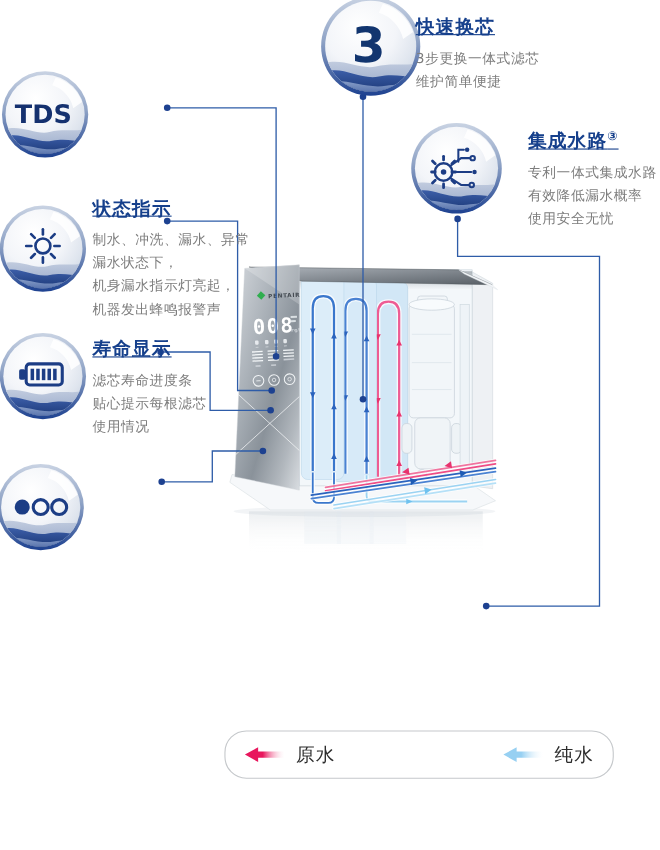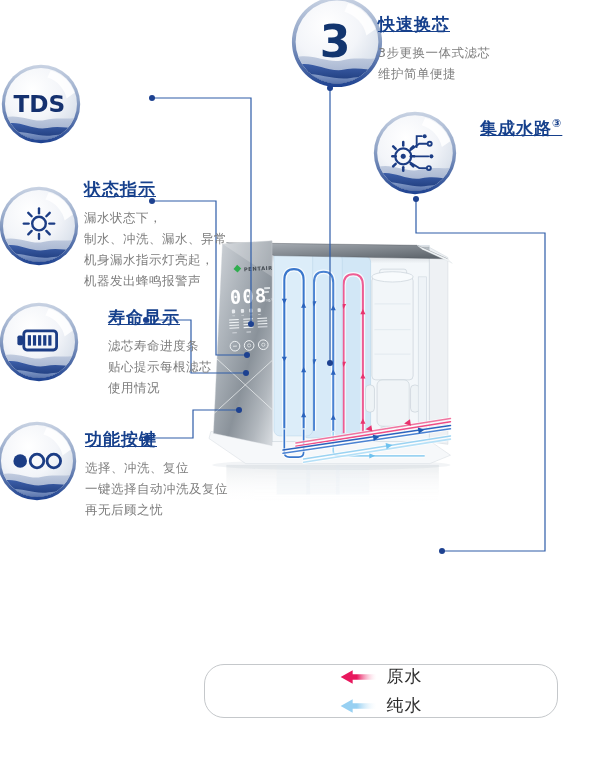--- a/index.html
+++ b/index.html
@@ -6,23 +6,23 @@
   .stage{position:relative;width:600px;height:773px;background:#ffffff;overflow:hidden;
          font-family:"DejaVu Sans","Liberation Sans",sans-serif;}
   .abs{position:absolute;}
   .callout-text{position:absolute;}
   .ctitle{font-size:17px;font-weight:bold;color:#16408c;letter-spacing:1px;white-space:nowrap;text-decoration:underline;}
   .ctitle sup{font-size:11px;}
   .cdesc{margin-top:6px;}
   .cline{font-size:12.5px;color:#7d7d7d;line-height:21px;letter-spacing:.5px;white-space:nowrap;}
   .sphere{position:absolute;}
   svg{display:block;}
-  .legend{position:absolute;left:204px;top:664px;width:354px;height:54px;border:1.5px solid #c5c8cb;
+  .legend{position:absolute;left:204px;top:664px;width:354px;height:44px;border:1.5px solid #c5c8cb;
           border-radius:20px;box-sizing:border-box;display:flex;align-items:center;
-          justify-content:space-between;padding:0 17px;background:#fff;flex-direction:column;}
+          justify-content:space-between;padding:0 17px;background:#fff;}
   .legend-item{display:flex;align-items:center;gap:9px;}
   .legend-label{font-size:17px;color:#2d2d2d;letter-spacing:1px;font-weight:500;}
 </style>
 </head>
 <body>
 
 <div class="stage">
 
   <svg width="0" height="0" class="abs" aria-hidden="true">
     <defs>
@@ -401,47 +401,44 @@
     <div class="cdesc">
       <div class="cline">3步更换一体式滤芯</div>
       <div class="cline">维护简单便捷</div>
     </div>
   </div>
 
 
   <div class="callout-text" style="left:84px;top:178px;">
     <div class="ctitle">状态指示</div>
     <div class="cdesc">
+      <div class="cline">制水、冲洗、漏水、异常</div>
       <div class="cline">漏水状态下，</div>
-      <div class="cline">制水、冲洗、漏水、异常</div>
       <div class="cline">机身漏水指示灯亮起，</div>
       <div class="cline">机器发出蜂鸣报警声</div>
     </div>
   </div>
 
-  <div class="callout-text" style="left:84px;top:306px;margin-left:24px;">
+  <div class="callout-text" style="left:84px;top:306px;">
     <div class="ctitle">寿命显示</div>
     <div class="cdesc">
       <div class="cline">滤芯寿命进度条</div>
       <div class="cline">贴心提示每根滤芯</div>
       <div class="cline">使用情况</div>
     </div>
   </div>
 
-  <div class="callout-text" style="left:85px;top:428px;">
-    <div class="ctitle">功能按键</div>
-    <div class="cdesc">
-      <div class="cline">选择、冲洗、复位</div>
-      <div class="cline">一键选择自动冲洗及复位</div>
-      <div class="cline">再无后顾之忧</div>
-    </div>
-  </div>
 
   <div class="callout-text" style="left:464px;top:117px;margin-left:16px;">
     <div class="ctitle"><span>集成水路</span><sup>③</sup></div>
+    <div class="cdesc">
+      <div class="cline">专利一体式集成水路</div>
+      <div class="cline">有效降低漏水概率</div>
+      <div class="cline">使用安全无忧</div>
+    </div>
   </div>
 
   <div class="legend">
     <div class="legend-item">
       <svg width="38" height="16" viewBox="0 0 60 24">
         <path d="M1,12 L20,1.5 L20,7.5 L58,7.5 L58,16.5 L20,16.5 L20,22.5 Z" fill="url(#arrG0)"></path>
       </svg>
       <span class="legend-label">原水</span>
     </div>
     <div class="legend-item">

